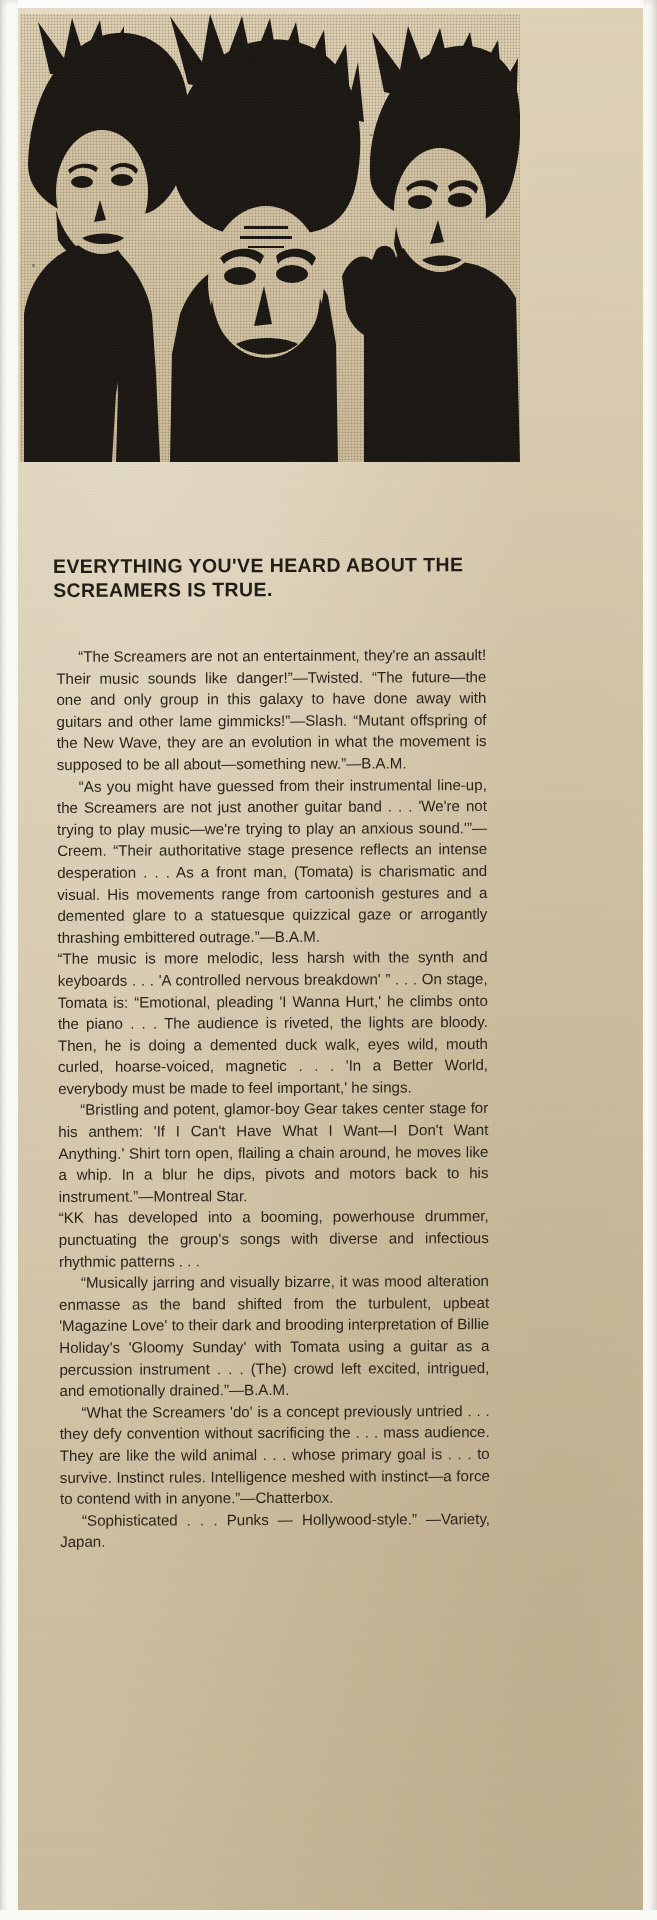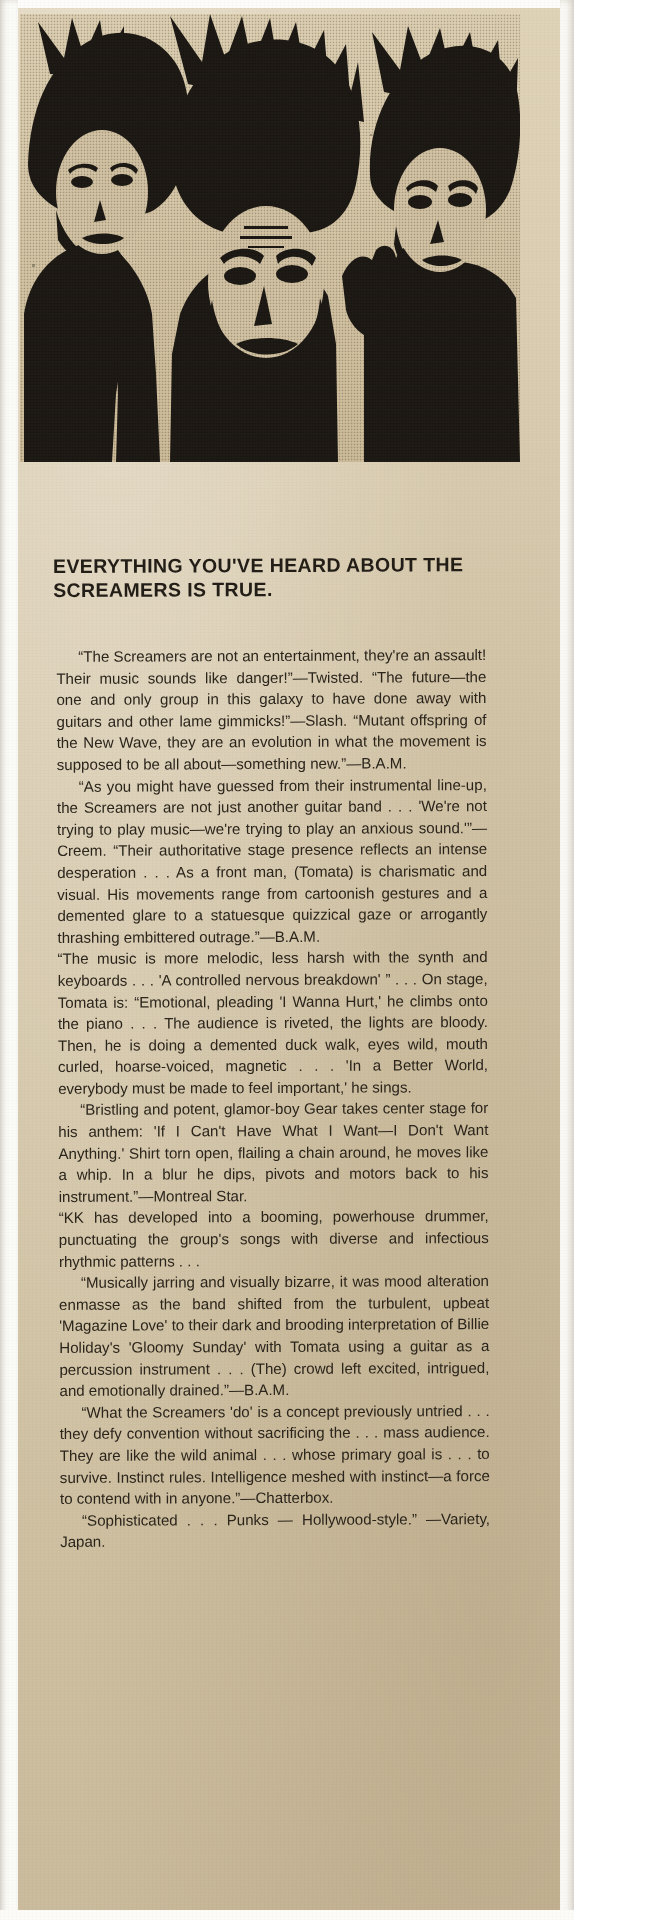--- a/index.html
+++ b/index.html
@@ -10,21 +10,21 @@
   body {
     width: 657px;
     height: 1920px;
     overflow: hidden;
     font-family: "Liberation Sans", sans-serif;
   }
 
   
   .page {
     position: relative;
-    width: 574px;
+    width: 657px;
     height: 1920px;
     background:
       radial-gradient(ellipse at 20% 10%, rgba(255,255,255,0.30), rgba(255,255,255,0) 55%),
       radial-gradient(ellipse at 85% 85%, rgba(120,95,60,0.16), rgba(120,95,60,0) 60%),
       linear-gradient(175deg, #dfd3b8 0%, #d9ccb0 28%, #d2c4a6 60%, #cabb9c 100%);
     box-sizing: border-box;
   }
 
   
   .grain {

